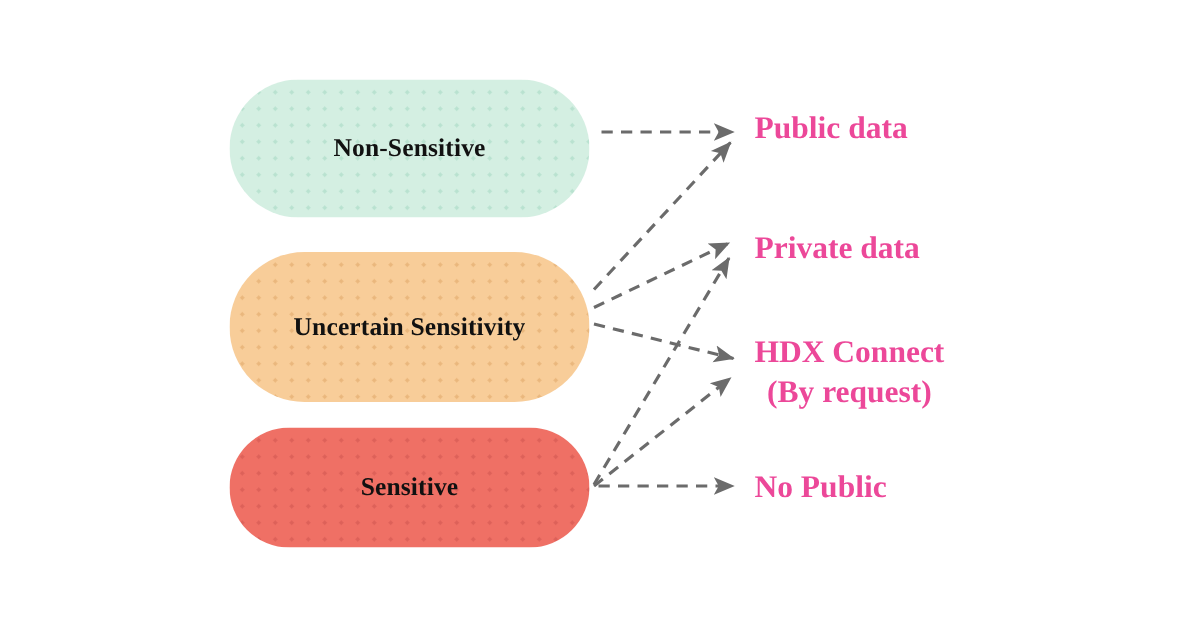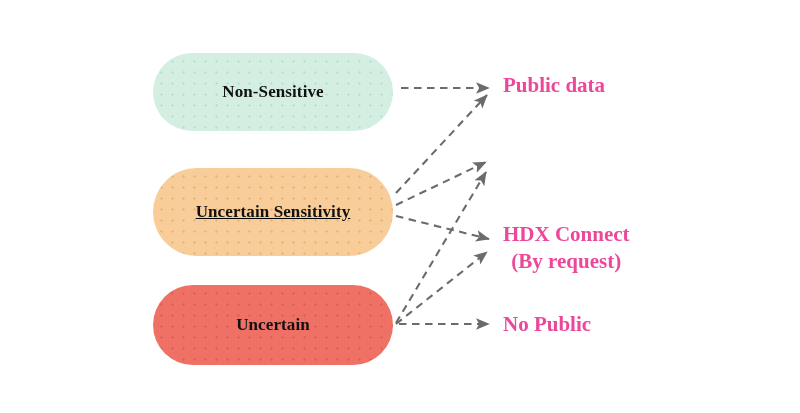--- a/index.html
+++ b/index.html
@@ -30,33 +30,32 @@
     font-weight: bold;
     font-size: 17px;
     color: #111111;
     letter-spacing: 0.1px;
     white-space: nowrap;
     position: relative;
     z-index: 2;
   }
 
   #pill-nonsensitive {
-    left: 153px; top: 53px; width: 240px; height: 78px;
+    left: 153px; top: 53px; width: 240px; height: 92px;
     background-color: #d4efe2;
     background-image: radial-gradient(#b9e2d0 1.35px, transparent 1.4px);
     background-size: 11px 11px;
     background-position: 3px 3px;
   }
   #pill-uncertain {
-    left: 153px; top: 168px; width: 240px; height: 88px;
+    left: 153px; top: 168px; width: 240px; height: 100px;
     background-color: #f8cd99;
     background-image: radial-gradient(#eab77d 1.35px, transparent 1.4px);
     background-size: 11px 11px;
     background-position: 3px 3px;
-    text-decoration: underline;
   }
   #pill-sensitive {
     left: 153px; top: 285px; width: 240px; height: 80px;
     background-color: #ef7065;
     background-image: radial-gradient(#dd6159 1.35px, transparent 1.4px);
     background-size: 11px 11px;
     background-position: 3px 3px;
   }
 
   
@@ -114,24 +113,25 @@
 
   <div class="pill" id="pill-nonsensitive">
     <span class="pill-label">Non-Sensitive</span>
   </div>
 
   <div class="pill" id="pill-uncertain">
     <span class="pill-label">Uncertain Sensitivity</span>
   </div>
 
   <div class="pill" id="pill-sensitive">
-    <span class="pill-label">Uncertain</span>
+    <span class="pill-label">Sensitive</span>
   </div>
 
   <div class="outcome" id="outcome-public">Public data</div>
 
+  <div class="outcome" id="outcome-private">Private data</div>
 
   <div class="outcome" id="outcome-hdx">HDX Connect
 (By request)</div>
 
   <div class="outcome" id="outcome-nosharing">No Public</div>
 
 </div>
 
 </body></html>

